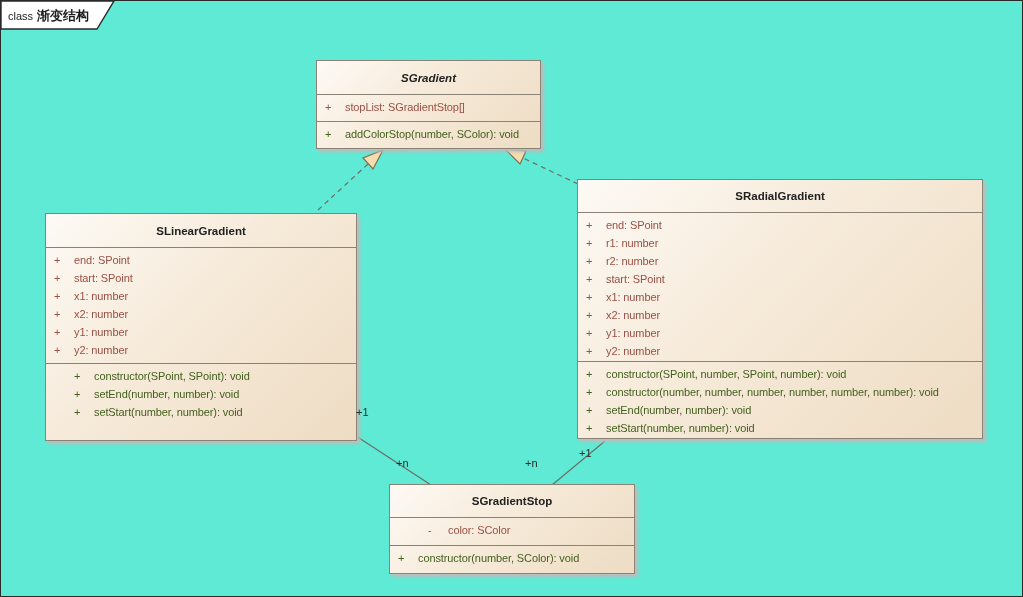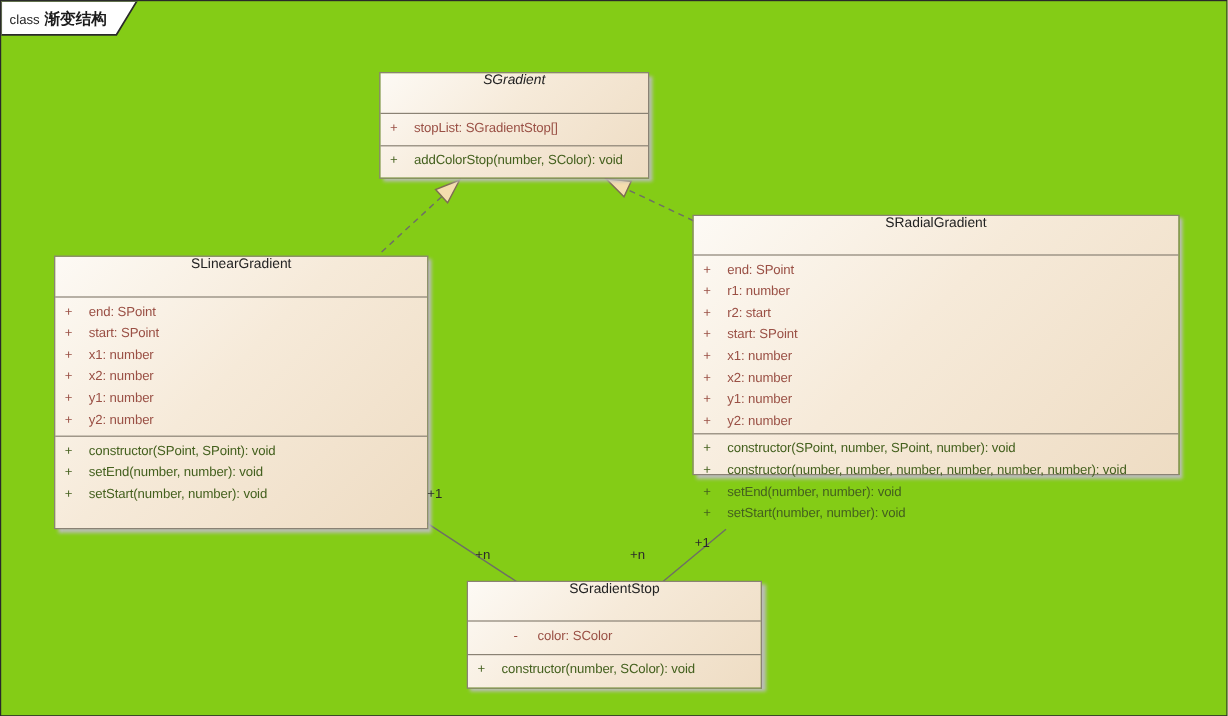--- a/index.html
+++ b/index.html
@@ -1,30 +1,30 @@
 <!DOCTYPE html>
 <html><head>
 <meta charset="utf-8">
 <style>
   html,body { margin:0; padding:0; background:#e8e8e8; }
   #diagram {
     position:relative; width:1023px; height:597px;
-    background:#84cc16; border:1px solid #2a2a2a; box-sizing:border-box;
+    background:#5eead4; border:1px solid #2a2a2a; box-sizing:border-box;
     font-family:"Liberation Sans","DejaVu Sans",sans-serif; overflow:hidden;
   }
   #wires { position:absolute; left:0; top:0; z-index:1; }
   .uml-box {
     position:absolute; z-index:2; box-sizing:border-box;
     border:1px solid #8a8274;
     background:linear-gradient(135deg,#fdfaf5 0%,#f6ead9 45%,#eedcc3 100%);
     box-shadow:3px 3px 3px #bdbdbd;
   }
   .uml-title {
-    display:flex; align-items:flex-start; justify-content:center;
-    font-size:11.5px; font-weight:normal; color:#222; box-sizing:border-box;
+    display:flex; align-items:center; justify-content:center;
+    font-size:11.5px; font-weight:bold; color:#222; box-sizing:border-box;
   }
   .abstract-name { font-style:italic; }
   .compartment { box-sizing:border-box; border-top:1px solid #8a8274; padding-top:3px; overflow:hidden; }
   .row { font-size:11px; line-height:18px; white-space:nowrap; letter-spacing:-0.1px; }
   .attr { color:#9a5045; }
   .meth { color:#44601e; }
   .vis { display:inline-block; width:20px; margin-left:8px; }
   .mult-label {
     position:absolute; z-index:3; font-size:11px; color:#2b2b2b; background:transparent;
   }
@@ -80,35 +80,35 @@
       <span>SLinearGradient</span>
     </div>
     <div class="compartment" style="height:116px;">
       <div class="row attr"><span class="vis">+</span><span>end: SPoint</span></div>
       <div class="row attr"><span class="vis">+</span><span>start: SPoint</span></div>
       <div class="row attr"><span class="vis">+</span><span>x1: number</span></div>
       <div class="row attr"><span class="vis">+</span><span>x2: number</span></div>
       <div class="row attr"><span class="vis">+</span><span>y1: number</span></div>
       <div class="row attr"><span class="vis">+</span><span>y2: number</span></div>
     </div>
-    <div class="compartment" style="height:78px;">
+    <div class="compartment" style="height:78px;padding-left:20px;">
       <div class="row meth"><span class="vis">+</span><span>constructor(SPoint, SPoint): void</span></div>
       <div class="row meth"><span class="vis">+</span><span>setEnd(number, number): void</span></div>
       <div class="row meth"><span class="vis">+</span><span>setStart(number, number): void</span></div>
     </div>
   </div>
 
-  <div class="uml-box" style="left:576px; top:178px; width:406px; height:217px;">
+  <div class="uml-box" style="left:576px; top:178px; width:406px; height:260px;">
     <div class="uml-title" style="height:32px;">
       <span>SRadialGradient</span>
     </div>
     <div class="compartment" style="height:149px;">
       <div class="row attr"><span class="vis">+</span><span>end: SPoint</span></div>
       <div class="row attr"><span class="vis">+</span><span>r1: number</span></div>
-      <div class="row attr"><span class="vis">+</span><span>r2: start</span></div>
+      <div class="row attr"><span class="vis">+</span><span>r2: number</span></div>
       <div class="row attr"><span class="vis">+</span><span>start: SPoint</span></div>
       <div class="row attr"><span class="vis">+</span><span>x1: number</span></div>
       <div class="row attr"><span class="vis">+</span><span>x2: number</span></div>
       <div class="row attr"><span class="vis">+</span><span>y1: number</span></div>
       <div class="row attr"><span class="vis">+</span><span>y2: number</span></div>
     </div>
     <div class="compartment" style="height:77px;">
       <div class="row meth"><span class="vis">+</span><span>constructor(SPoint, number, SPoint, number): void</span></div>
       <div class="row meth"><span class="vis">+</span><span>constructor(number, number, number, number, number, number): void</span></div>
       <div class="row meth"><span class="vis">+</span><span>setEnd(number, number): void</span></div>

